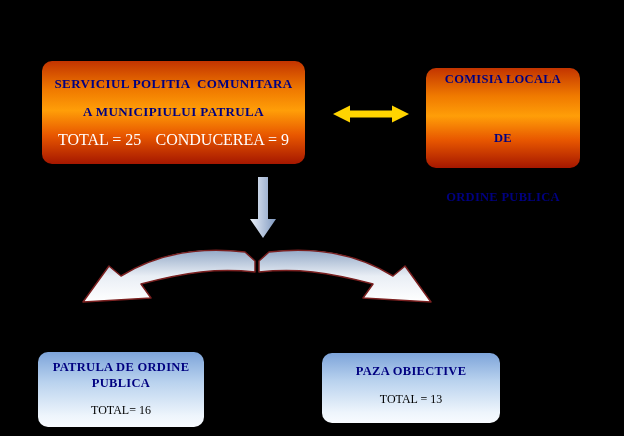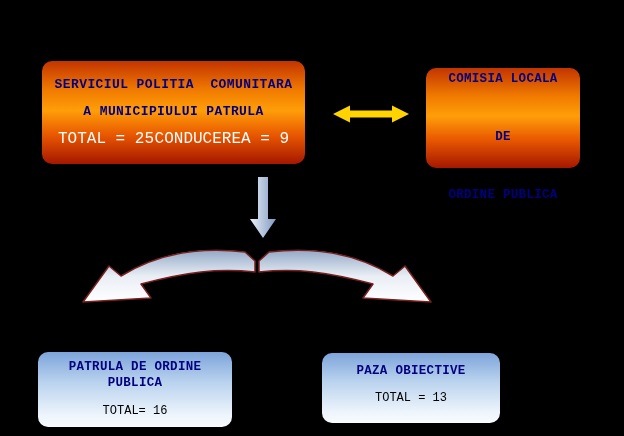--- a/index.html
+++ b/index.html
@@ -1,32 +1,32 @@
 <!DOCTYPE html>
 <html><head>
 <meta charset="utf-8">
 <style>
   html,body{margin:0;padding:0;background:#000;}
   .slide{
     position:relative;width:624px;height:436px;background:#000;
-    font-family:Liberation Mono, monospace;overflow:hidden;
+    font-family:Liberation Serif, serif;overflow:hidden;
   }
   .box{
     position:absolute;border-radius:10px;box-sizing:border-box;
     display:flex;flex-direction:column;align-items:center;text-align:center;
   }
   .orange{
     background:linear-gradient(180deg,#c33400 0%,#f07a00 28%,#ff9e08 48%,#e85700 72%,#a51700 100%);
   }
   .blue{
     background:linear-gradient(180deg,#7da4da 0%,#b9d2ee 40%,#eef5fc 85%,#f8fbff 100%);
   }
   #serviciul-box{left:42px;top:61px;width:263px;height:103px;justify-content:space-evenly;padding:4px 0;}
   #comisia-box{left:426px;top:68px;width:154px;height:100px;justify-content:space-evenly;padding:4px 0;gap:44px;}
-  #patrula-box{left:38px;top:352px;width:194px;height:75px;justify-content:space-between;padding:8px 4px 9px;}
+  #patrula-box{left:38px;top:352px;width:166px;height:75px;justify-content:space-between;padding:8px 4px 9px;}
   #paza-box{left:322px;top:353px;width:178px;height:70px;justify-content:flex-start;padding:11px 4px 0;}
   .navy{color:#000080;font-weight:bold;font-size:13px;letter-spacing:.4px;white-space:pre-wrap;}
   .navy-sm{color:#000080;font-weight:bold;font-size:12.5px;letter-spacing:.3px;}
   .white-txt{color:#ffffff;font-size:16px;}
   .black-txt{color:#000000;font-size:12px;}
   .totals-row{display:flex;justify-content:space-between;width:100%;padding:0 16px;box-sizing:border-box;}
   .title-wrap{max-width:165px;line-height:1.25;}
   #paza-total-el{margin-top:13px;}
   .arrow{position:absolute;}
 </style>

